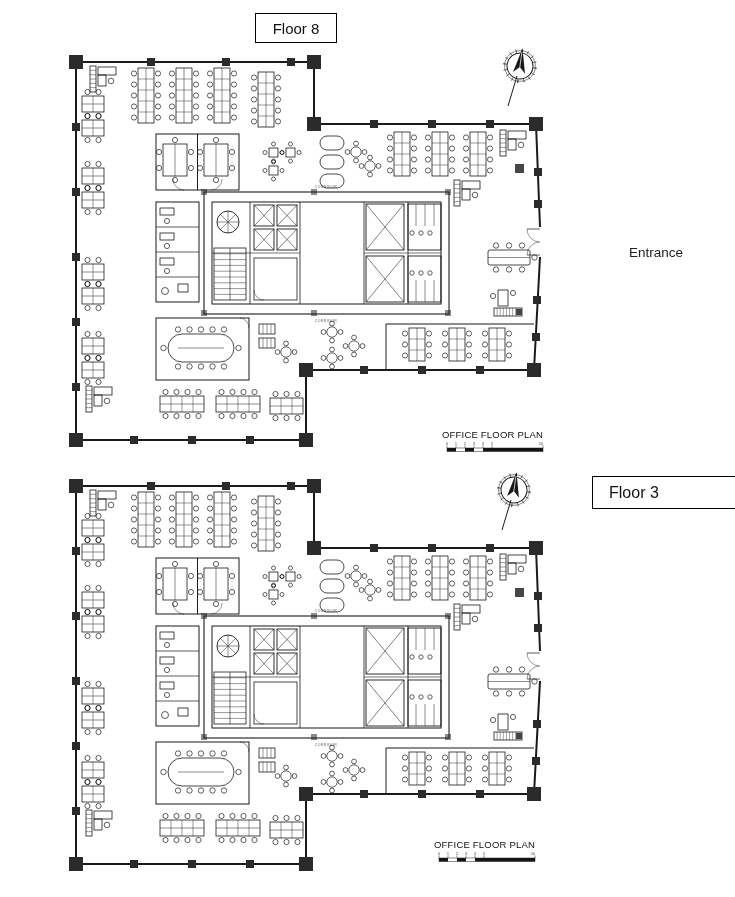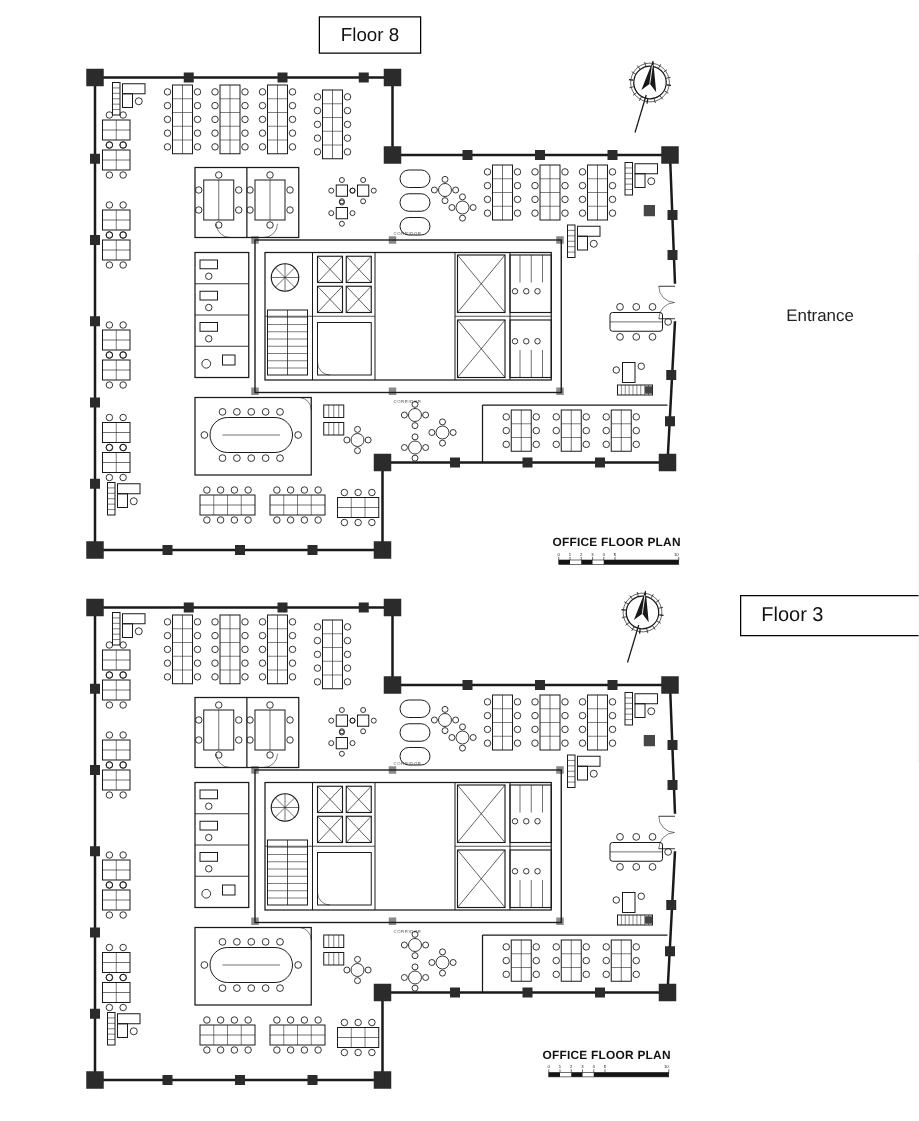--- a/index.html
+++ b/index.html
@@ -18,21 +18,21 @@
   #plan1{left:64px;top:52px;}
   #plan2{left:64px;top:476px;}
   .compass{position:absolute;}
   #compass1{left:500px;top:46px;}
   #compass2{left:494px;top:470px;}
   .entrance{
     position:absolute;left:585px;top:245px;font-size:13.5px;color:#222;margin-left:44px;
   }
   .plan-title{
     position:absolute;width:100px;
-    font-size:9.5px;font-weight:bold;letter-spacing:0.2px;color:#111;
+    font-size:9.5px;font-weight:normal;letter-spacing:0.2px;color:#111;
     white-space:nowrap;
   }
   #title1{left:442px;top:429px;}
   #title2{left:434px;top:839px;}
   .scalebar{position:absolute;}
   #scale1{left:445px;top:441px;}
   #scale2{left:437px;top:851px;}
 </style>
 </head>
 <body>

